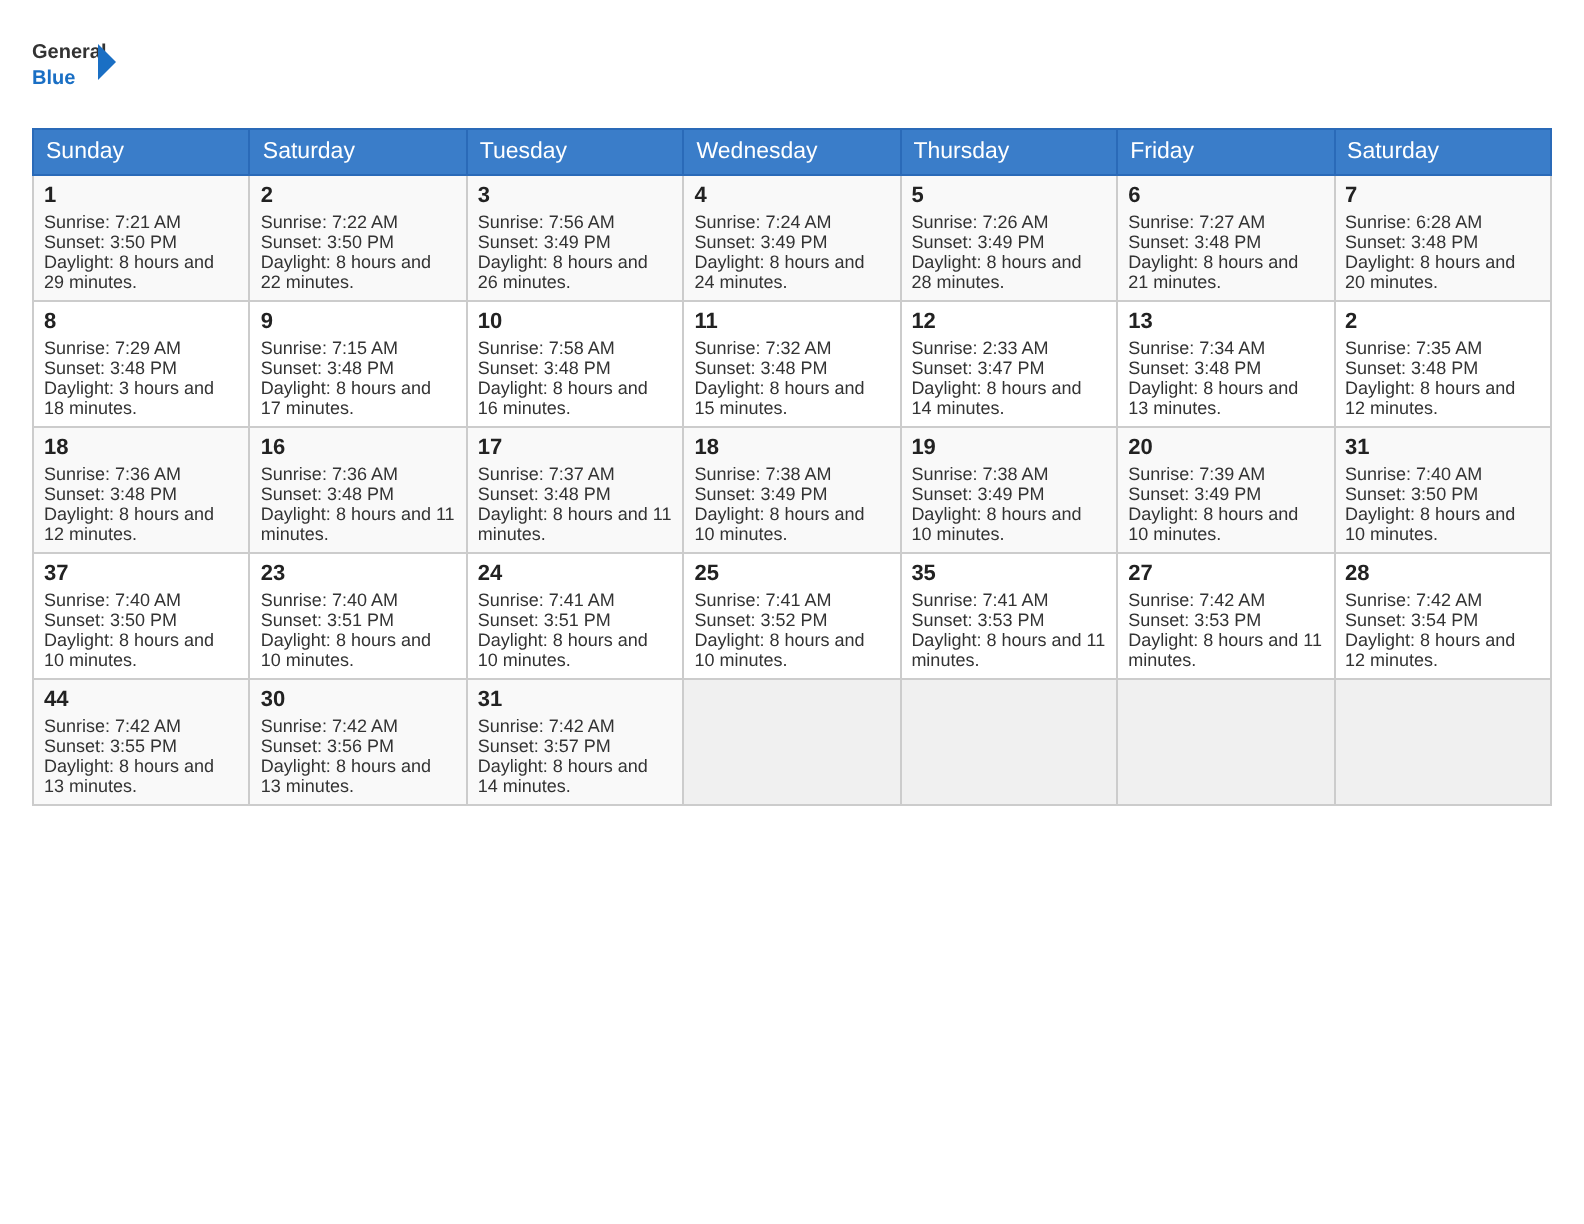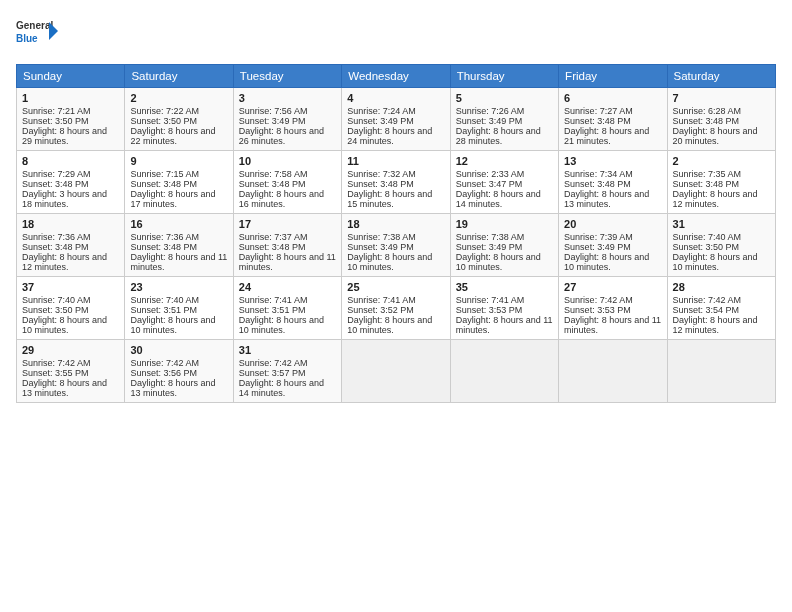--- a/index.html
+++ b/index.html
@@ -284,21 +284,21 @@
       </td>
           <td>
         <span class="day-num">28</span>
         <span>Sunrise: 7:42 AM</span><br>
         <span>Sunset: 3:54 PM</span><br>
         <span>Daylight: 8 hours and 12 minutes.</span>
       </td>
         </tr>
         <tr class="row-odd">
           <td>
-        <span class="day-num">29</span>
+        <span class="day-num">44</span>
         <span>Sunrise: 7:42 AM</span><br>
         <span>Sunset: 3:55 PM</span><br>
         <span>Daylight: 8 hours and 13 minutes.</span>
       </td>
           <td>
         <span class="day-num">30</span>
         <span>Sunrise: 7:42 AM</span><br>
         <span>Sunset: 3:56 PM</span><br>
         <span>Daylight: 8 hours and 13 minutes.</span>
       </td>

